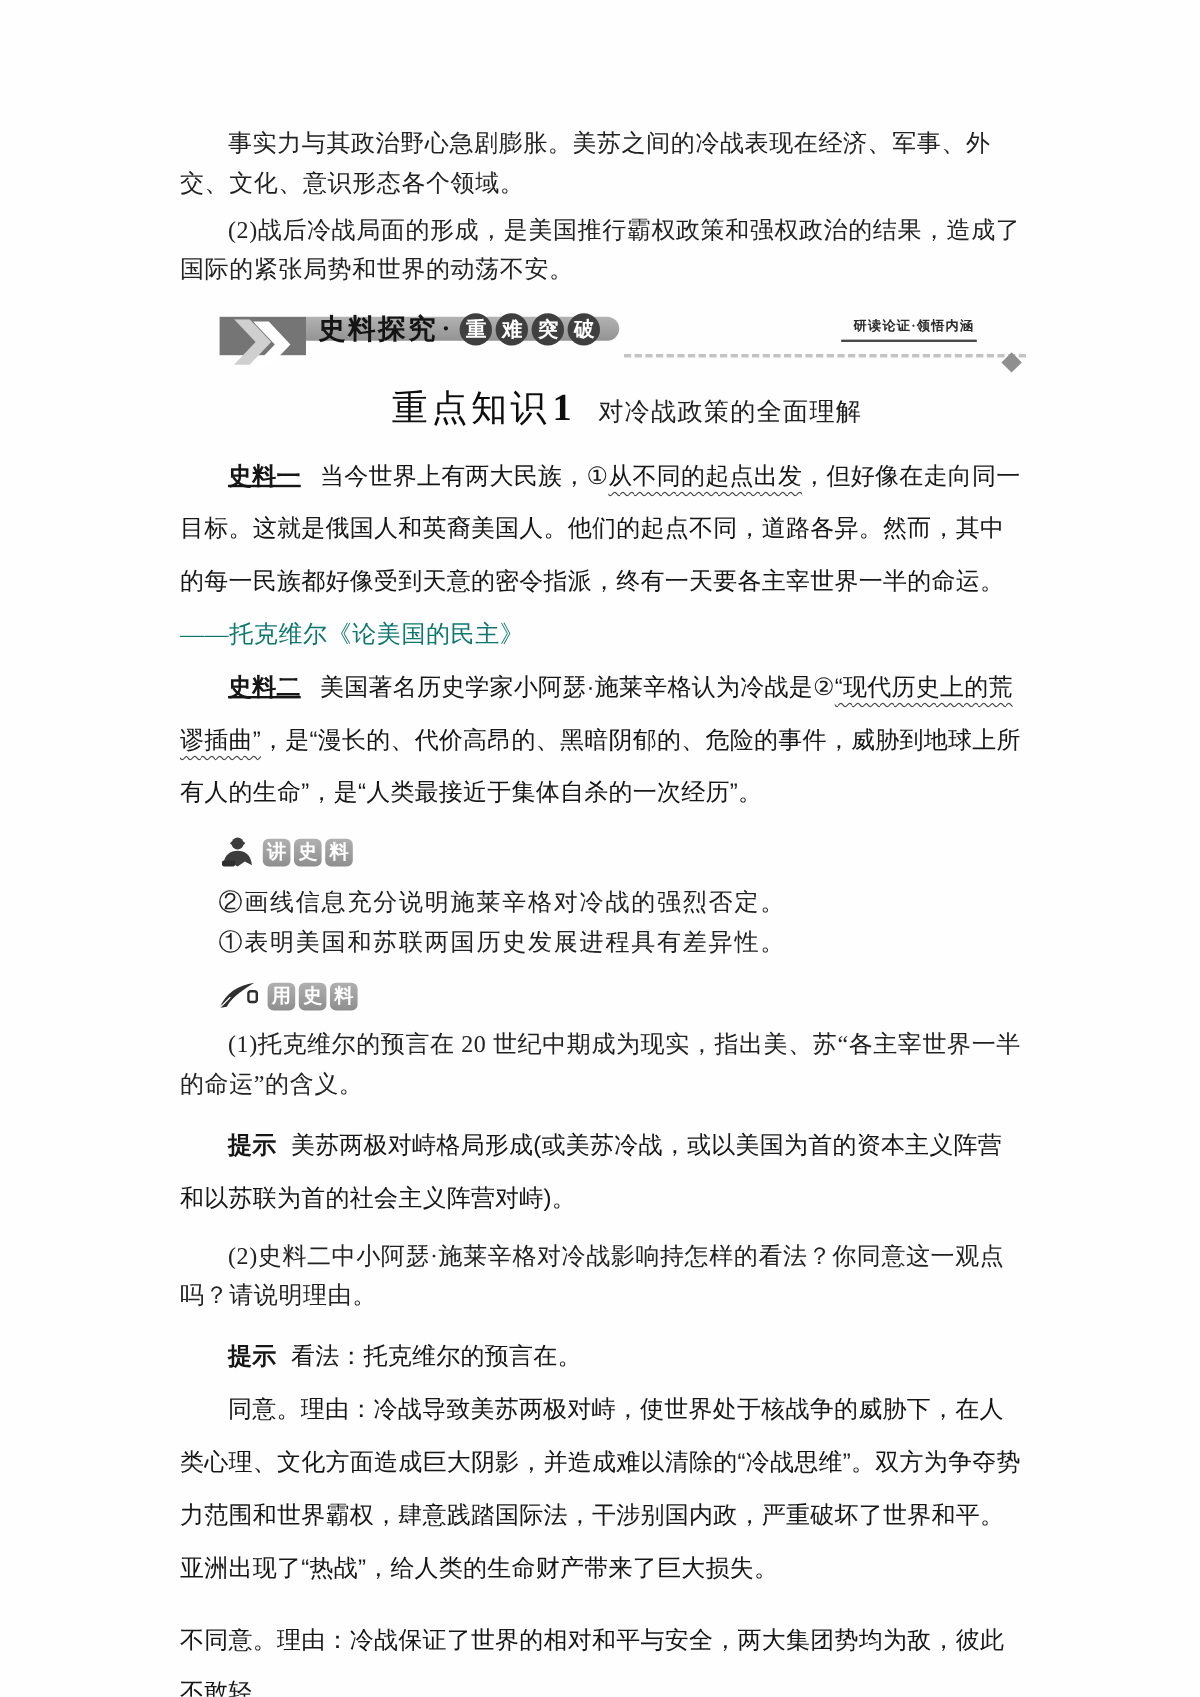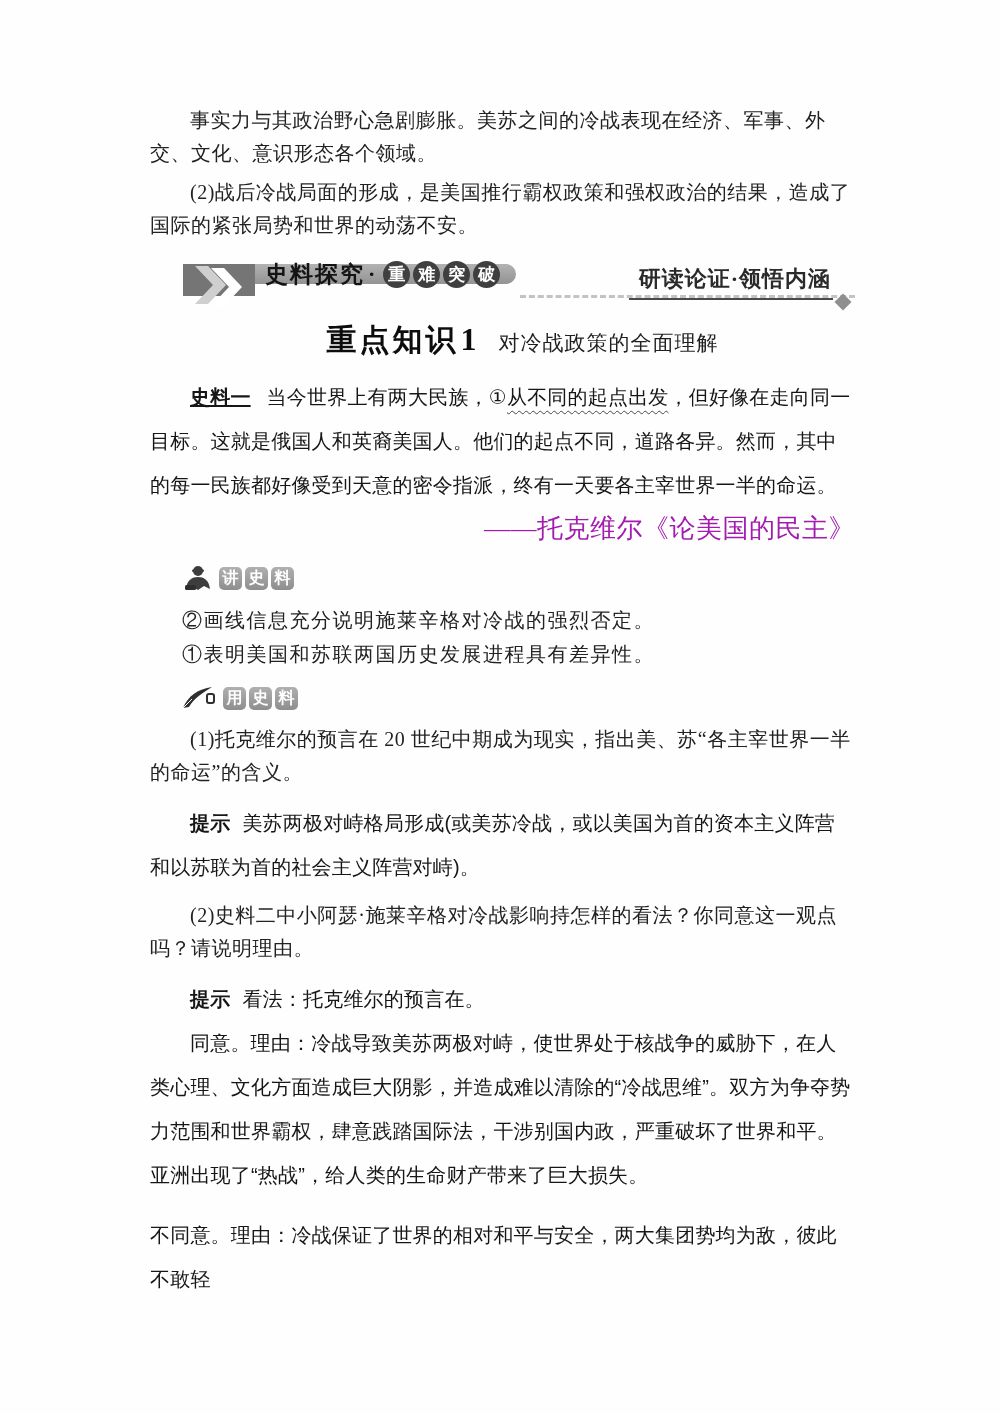--- a/index.html
+++ b/index.html
@@ -50,43 +50,43 @@
   .pill-dot { font-weight: bold; font-size: 22px; color: #141414; margin: 0 5px 0 3px; }
   .circle {
     display: inline-flex; align-items: center; justify-content: center;
     width: 27px; height: 27px; border-radius: 50%;
     background: #3f3f3f; color: #ffffff;
     font-family: "Liberation Sans", "DejaVu Sans", sans-serif;
     font-weight: bold; font-size: 17px; margin-left: 3px;
   }
   .banner-right { position: relative; flex: 1 1 auto; height: 36px; }
   .slogan {
-    position: absolute; right: 22px; top: 0;
+    position: absolute; right: 41px; top: 0;
     font-family: "Liberation Serif", "DejaVu Serif", serif;
-    font-weight: bold; font-size: 22px; color: #2a2a2a; letter-spacing: 1px;
+    font-weight: bold; font-size: 11px; color: #2a2a2a; letter-spacing: 1px;
     border-bottom: 2px solid #4a4a4a; padding: 0 2px 4px 10px;
   }
   .dashline {
     position: absolute; left: 4px; right: 0; bottom: 2px;
     border-top: 3px dashed #c3c3c3;
   }
   .diamond {
     position: absolute; right: 6px; bottom: -8px;
     width: 12px; height: 12px; background: #8f8f8f;
     transform: rotate(45deg);
   }
 
   
   .heading {
     margin: 10px 0 0 40px;
     display: flex; align-items: baseline; justify-content: center;
   }
   .h-main {
     font-family: "Liberation Sans", "DejaVu Sans", sans-serif;
-    font-weight: 700; font-size: 30px; color: #0d0d0d; letter-spacing: 3px;
+    font-weight: 400; font-size: 30px; color: #0d0d0d; letter-spacing: 3px;
   }
   .h-num {
     font-family: "Liberation Serif", "DejaVu Serif", serif;
     font-weight: bold; font-size: 32px; color: #0d0d0d; margin-left: 2px;
   }
   .h-sub {
     font-family: "Liberation Serif", "DejaVu Serif", serif;
     font-size: 21px; color: #1f1f1f; margin-left: 22px; letter-spacing: 1px;
   }
 
@@ -94,22 +94,22 @@
   .mat1 { margin-top: 14px; }
   .mat-label { font-weight: bold; margin-right: 16px; text-decoration: underline; }
   .wavy {
     text-decoration: underline;
     text-decoration-style: wavy;
     text-decoration-color: #4a4a4a;
     text-decoration-thickness: 1px;
     text-underline-offset: 6px;
   }
   .attribution {
-    font-size: 26px; line-height: 44px; text-align: right;
-    letter-spacing: 0.5px; color: #a21caf;
+    font-size: 20px; line-height: 44px; 
+    letter-spacing: 0.5px; color: #0f766e;
   }
 
   
   .badge { display: flex; align-items: center; margin: 12px 0 0 32px; height: 30px; }
   .badge svg { margin-right: 7px; }
   .tile {
     display: inline-flex; align-items: center; justify-content: center;
     width: 23px; height: 23px; border-radius: 5px;
     background: linear-gradient(#b0b0b0, #8e8e8e);
     color: #ffffff; font-family: "Liberation Sans", "DejaVu Sans", sans-serif;
@@ -161,20 +161,21 @@
   <div class="heading">
     <span class="h-main">重点知识</span>
     <span class="h-num">1</span>
     <span class="h-sub">对冷战政策的全面理解</span>
   </div>
 
   <p class="sans para indent mat1"><span class="mat-label">史料一</span><span>当今世界上有两大民族，①</span><span class="wavy">从不同的起点出发</span><span>，但好像在走向同一目标。这就是俄国人和英裔美国人。他们的起点不同，道路各异。然而，其中的每一民族都好像受到天意的密令指派，终有一天要各主宰世界一半的命运。</span></p>
 
   <p class="serif attribution">——托克维尔《论美国的民主》</p>
 
+  <p class="sans para indent"><span class="mat-label">史料二</span><span>美国著名历史学家小阿瑟·施莱辛格认为冷战是②</span><span class="wavy">“现代历史上的荒谬插曲”</span><span>，是“漫长的、代价高昂的、黑暗阴郁的、危险的事件，威胁到地球上所有人的生命”，是“人类最接近于集体自杀的一次经历”。</span></p>
 
   <div class="badge">
     <svg width="30" height="26" viewBox="0 0 30 26">
       <circle cx="16" cy="6" r="5" fill="#3d3d3d"></circle>
       <rect x="10" y="4.5" width="12" height="2.4" rx="1.2" fill="#3d3d3d"></rect>
       <path d="M4 24 C5 15, 10 12, 16 12 C22 12, 27 15, 28 24 L22 21 L16 25 L9 21 Z" fill="#3d3d3d"></path>
       <rect x="3" y="20" width="11" height="5" rx="1.5" fill="#2e2e2e"></rect>
     </svg>
     <span class="tile">讲</span>
     <span class="tile">史</span>

